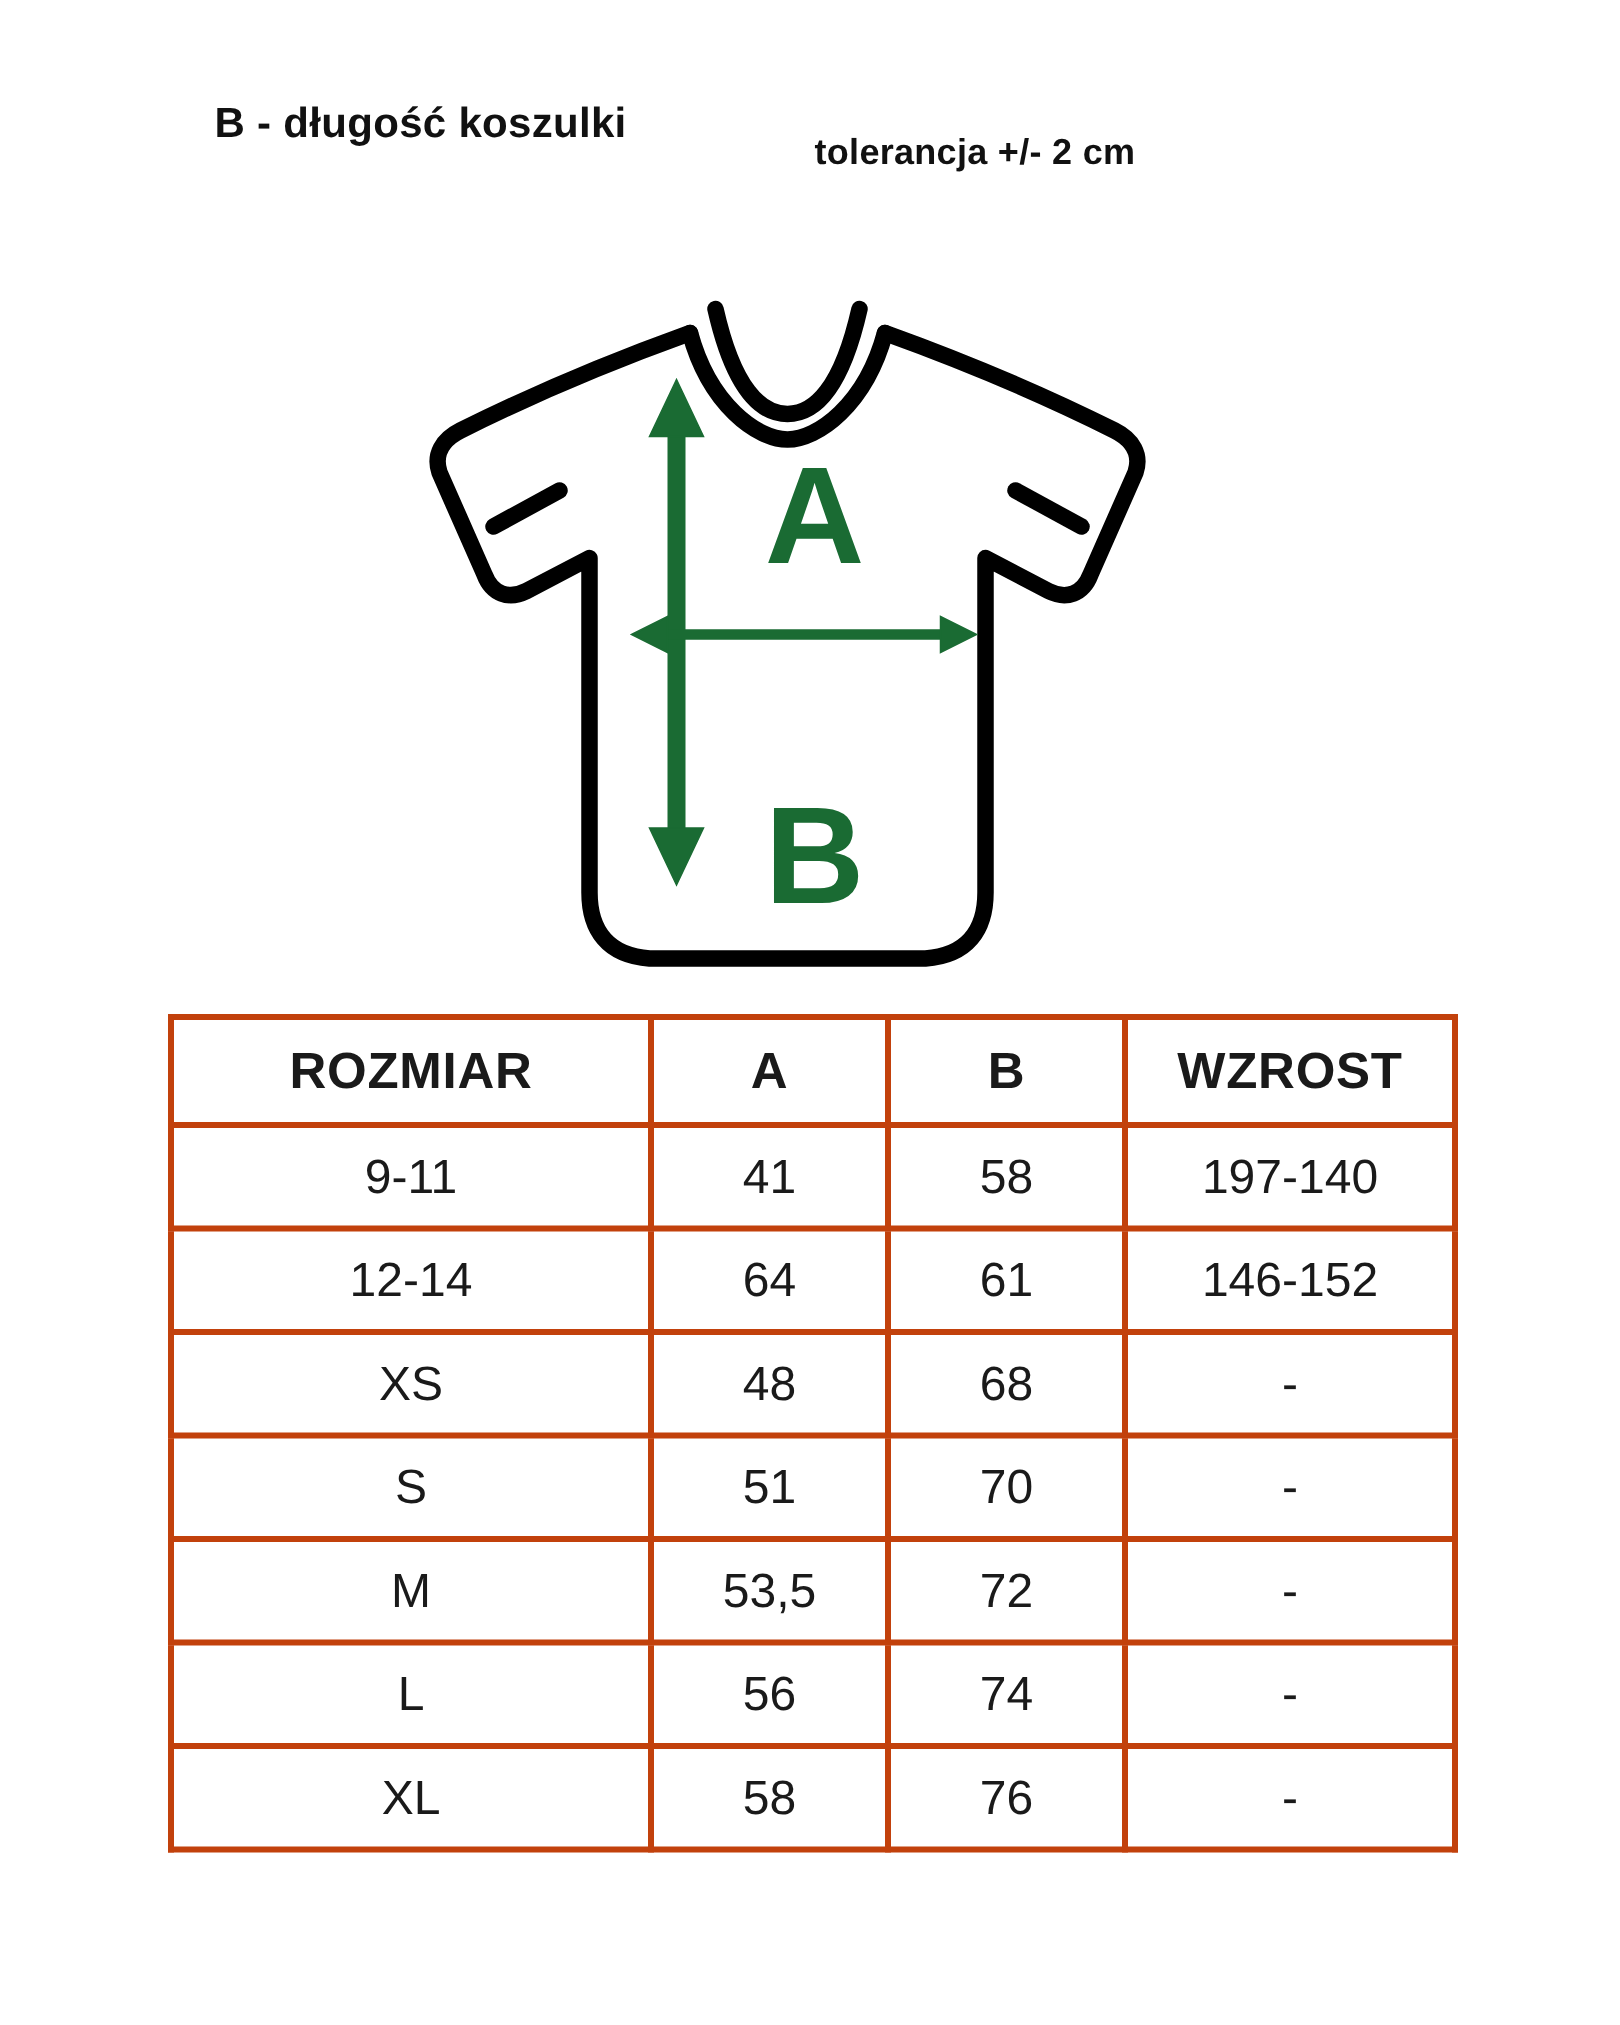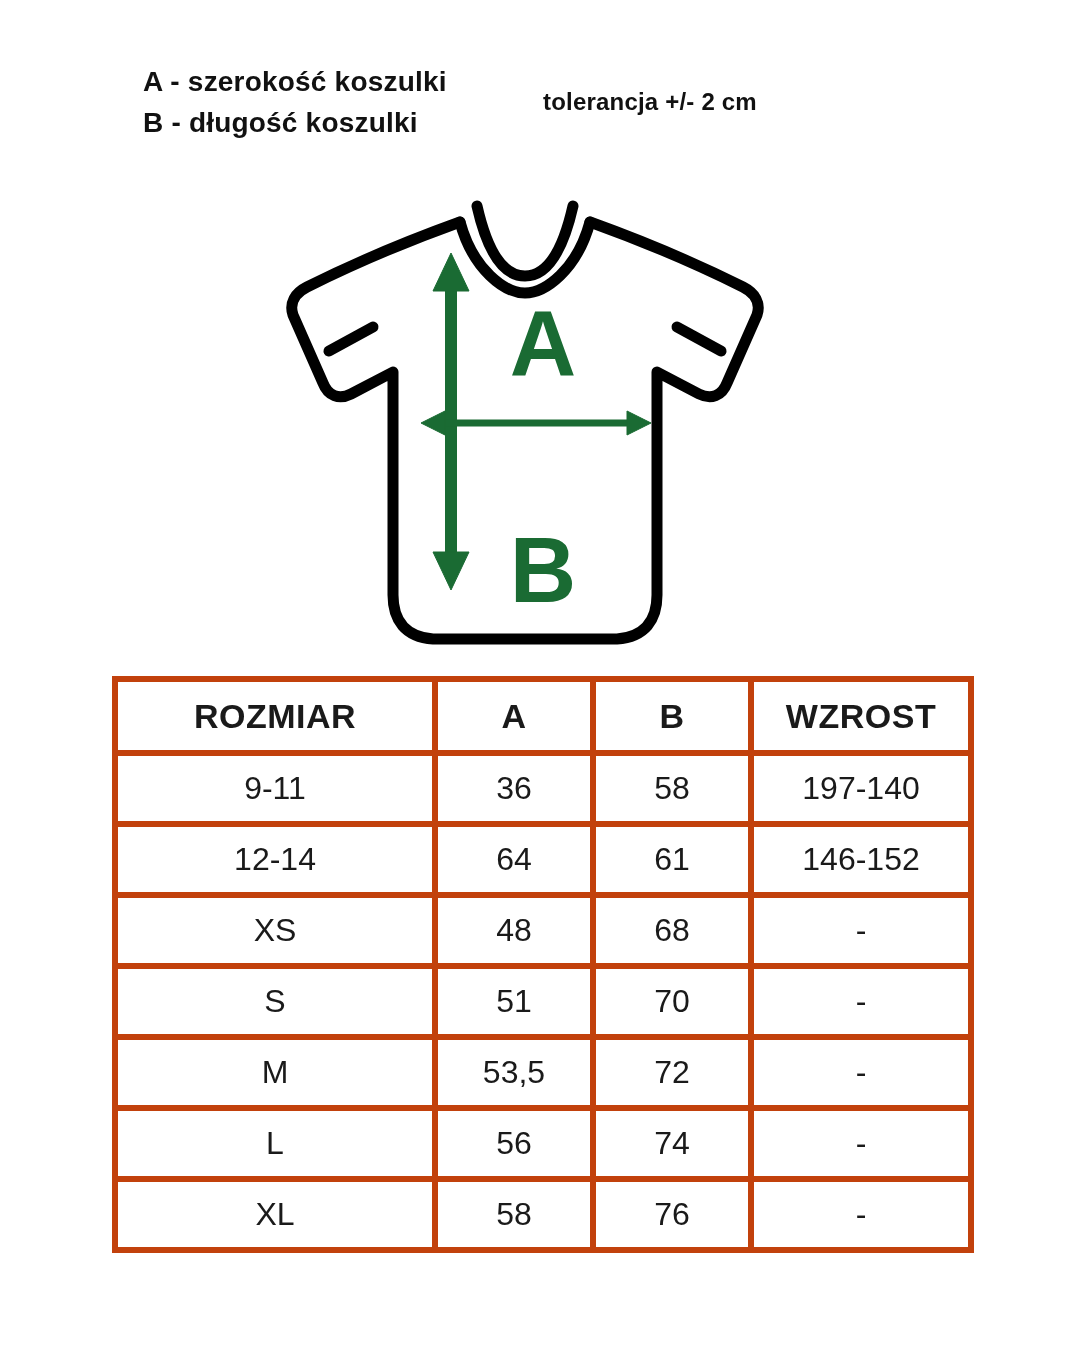--- a/index.html
+++ b/index.html
@@ -49,21 +49,21 @@
   table.size-table {
     position: absolute;
     left: 112px;
     top: 676px;
     width: 856px;
     border-collapse: collapse;
     table-layout: fixed;
   }
   table.size-table th,
   table.size-table td {
-    border: 6px solid #c2410c;
+    border: 4px solid #c2410c;
     text-align: center;
     font-weight: normal;
     color: #1a1a1a;
   }
   table.size-table th {
     font-size: 34px;
     font-weight: bold;
     height: 66px;
     letter-spacing: 0.5px;
   }
@@ -73,21 +73,20 @@
   }
   col.c-size { width: 320px; }
   col.c-a    { width: 158px; }
   col.c-b    { width: 158px; }
   col.c-h    { width: 220px; }
 </style>
 </head>
 <body>
 
 <div class="legend">
-  <div>A - szerokość koszulki</div>
   <div>B - długość koszulki</div>
 </div>
 
 <div class="tolerance">tolerancja +/- 2 cm</div>
 
 <div class="shirt-wrap">
   <svg width="540" height="480" viewBox="0 0 540 480" xmlns="http://www.w3.org/2000/svg">
     <g fill="none" stroke="#000000" stroke-width="11" stroke-linejoin="round" stroke-linecap="round">
       <path d="M205 47
                C 180 56, 120 78, 52 112
@@ -136,21 +135,21 @@
     <tr>
       <th>ROZMIAR</th>
       <th>A</th>
       <th>B</th>
       <th>WZROST</th>
     </tr>
   </thead>
   <tbody>
     <tr>
       <td>9-11</td>
-      <td>36</td>
+      <td>41</td>
       <td>58</td>
       <td>197-140</td>
     </tr>
     <tr>
       <td>12-14</td>
       <td>64</td>
       <td>61</td>
       <td>146-152</td>
     </tr>
     <tr>

